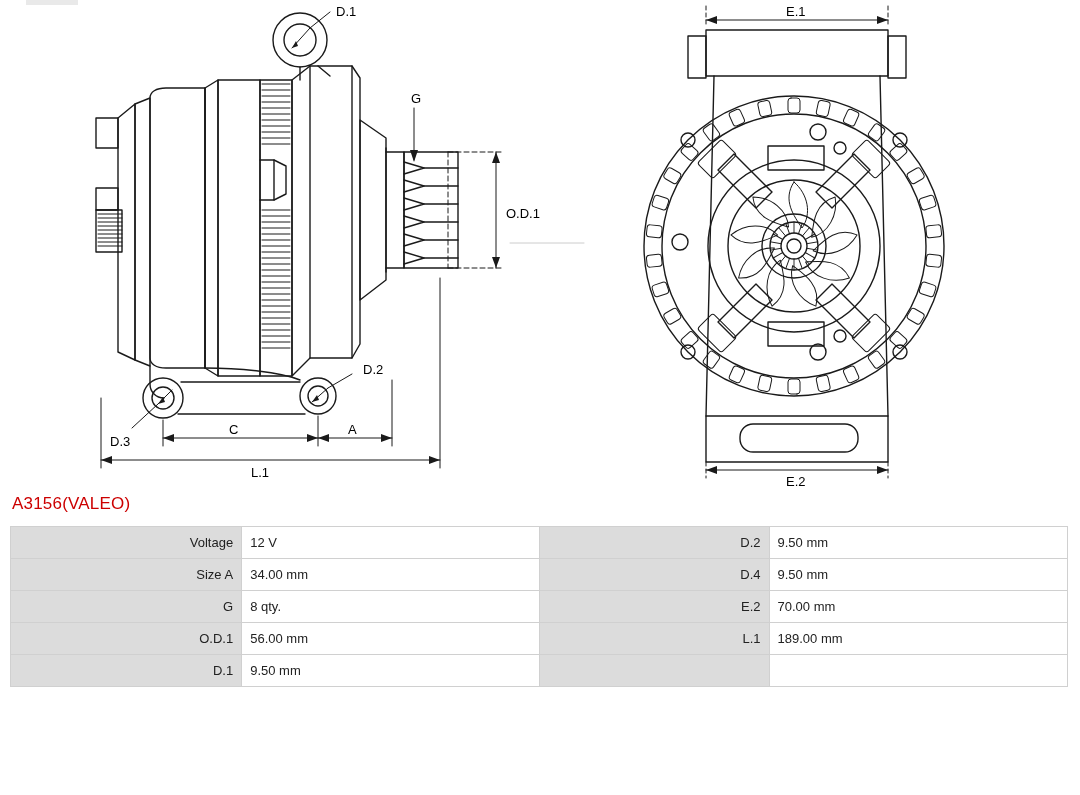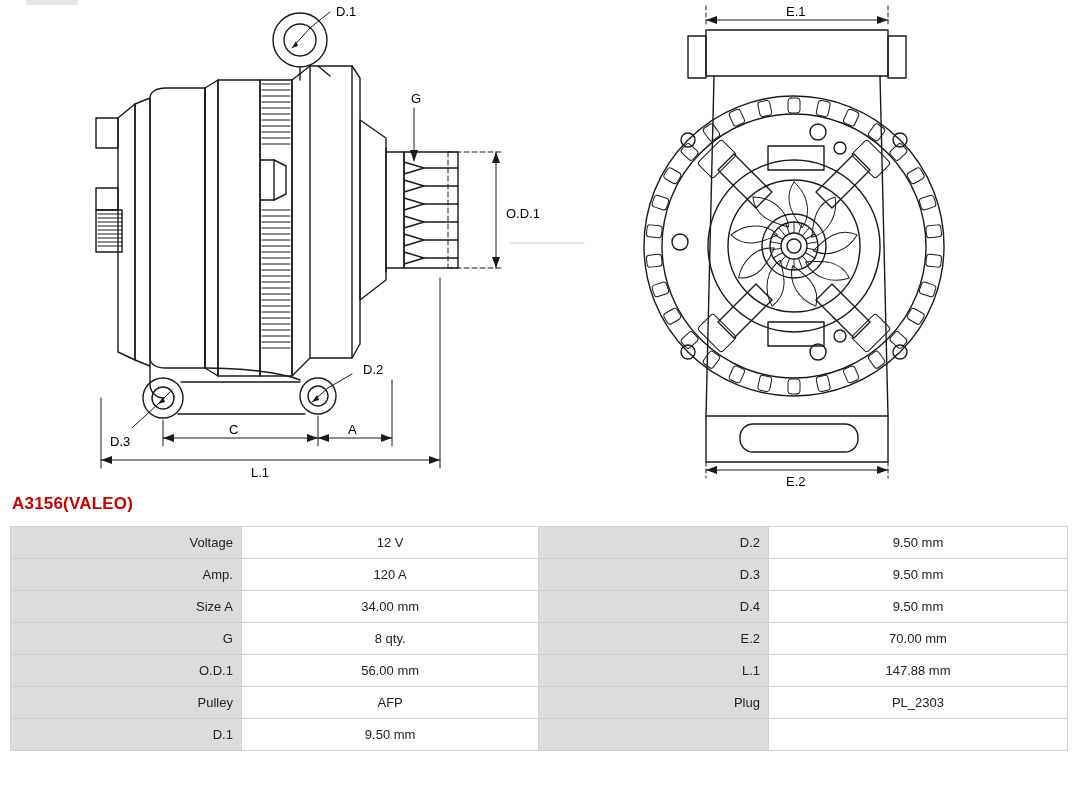--- a/index.html
+++ b/index.html
@@ -25,21 +25,21 @@
     left: 0;
     top: 0;
     width: 1080px;
     height: 490px;
   }
   .part-title {
     position: absolute;
     left: 12px;
     top: 494px;
     font-size: 17px;
-    font-weight: bold;
+    font-weight: normal;
     color: #cc0000;
     letter-spacing: 0.2px;
   }
   .spec-table {
     position: absolute;
     left: 10px;
     top: 526px;
     width: 1058px;
     border-collapse: collapse;
     font-size: 13px;
@@ -51,21 +51,21 @@
     vertical-align: middle;
   }
   .label-cell {
     background: #dcdcdc;
     text-align: right;
     width: 228px;
     color: #222;
   }
   .value-cell {
     background: #ffffff;
-    text-align: center;
+    text-align: left;
     width: 301px;
     color: #222;
   }
   .empty-cell {
     background: #ffffff;
     border: 1px solid #d0d0d0;
   }
   .empty-label {
     background: #dcdcdc;
   }
@@ -417,48 +417,36 @@
 
   <table class="spec-table">
     <tbody>
       <tr>
         <td class="label-cell">Voltage</td>
         <td class="value-cell">12 V</td>
         <td class="label-cell">D.2</td>
         <td class="value-cell">9.50 mm</td>
       </tr>
       <tr>
-        <td class="label-cell">Amp.</td>
-        <td class="value-cell">120 A</td>
-        <td class="label-cell">D.3</td>
-        <td class="value-cell">9.50 mm</td>
-      </tr>
-      <tr>
         <td class="label-cell">Size A</td>
         <td class="value-cell">34.00 mm</td>
         <td class="label-cell">D.4</td>
         <td class="value-cell">9.50 mm</td>
       </tr>
       <tr>
         <td class="label-cell">G</td>
         <td class="value-cell">8 qty.</td>
         <td class="label-cell">E.2</td>
         <td class="value-cell">70.00 mm</td>
       </tr>
       <tr>
         <td class="label-cell">O.D.1</td>
         <td class="value-cell">56.00 mm</td>
         <td class="label-cell">L.1</td>
-        <td class="value-cell">147.88 mm</td>
-      </tr>
-      <tr>
-        <td class="label-cell">Pulley</td>
-        <td class="value-cell">AFP</td>
-        <td class="label-cell">Plug</td>
-        <td class="value-cell">PL_2303</td>
+        <td class="value-cell">189.00 mm</td>
       </tr>
       <tr>
         <td class="label-cell">D.1</td>
         <td class="value-cell">9.50 mm</td>
         <td class="label-cell empty-label"></td>
         <td class="empty-cell"></td>
       </tr>
     </tbody>
   </table>
 

